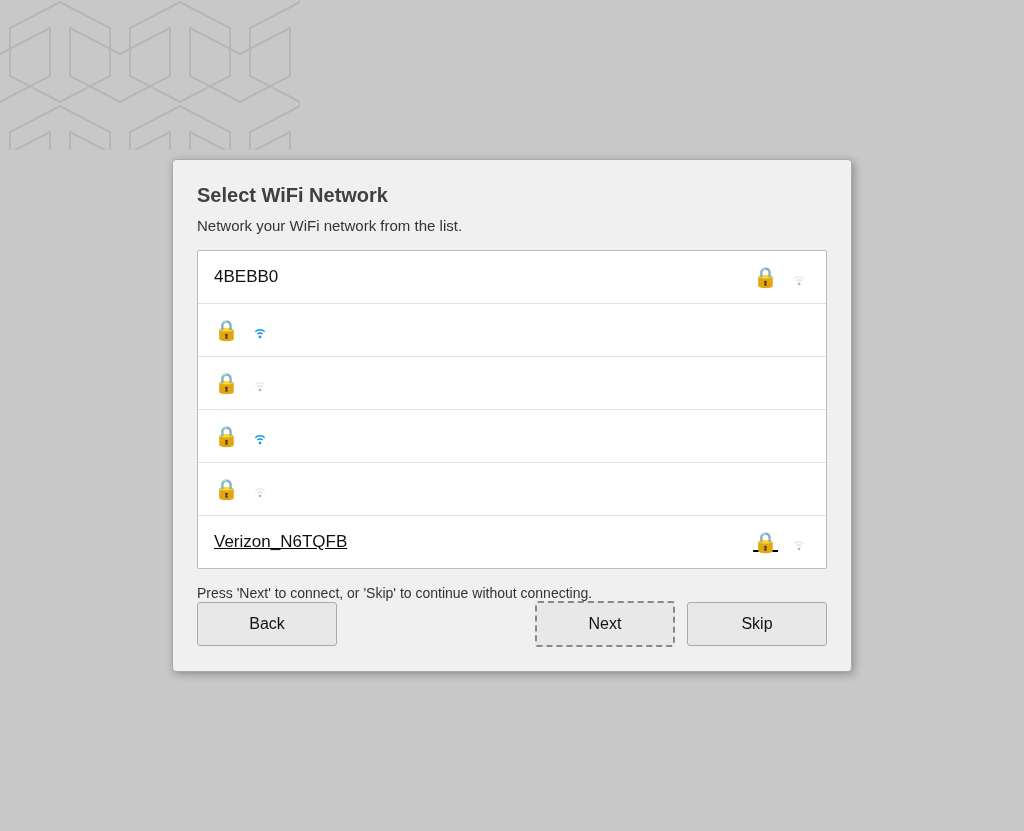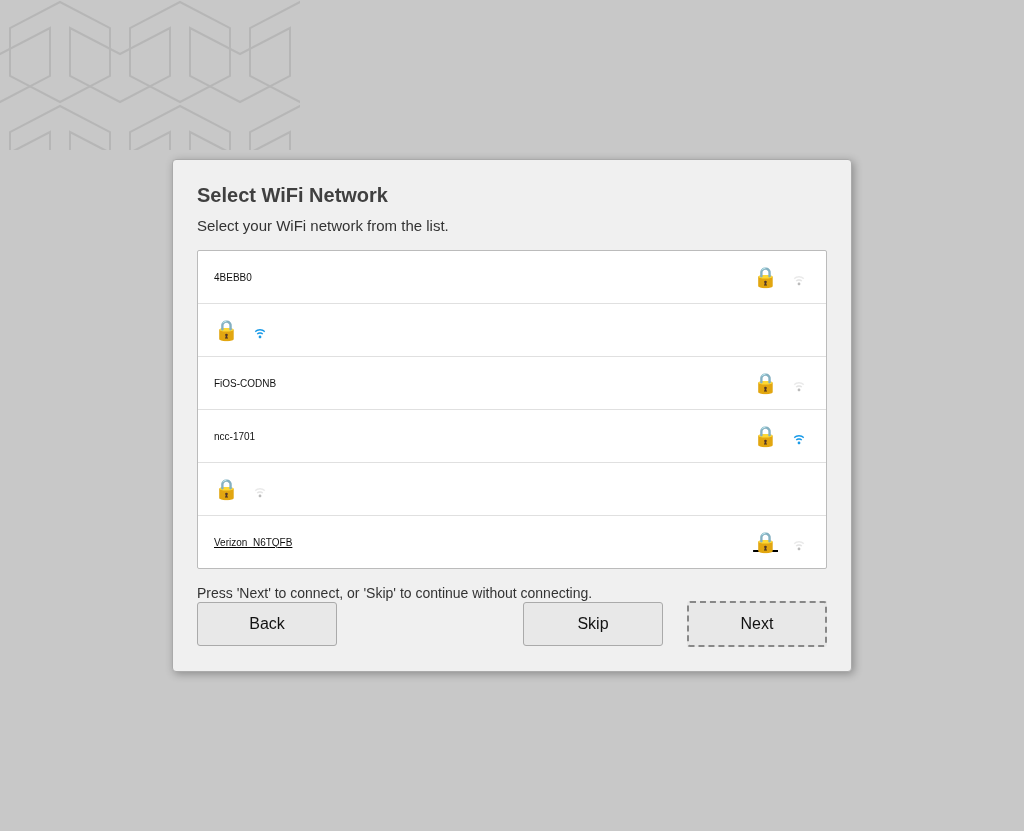--- a/index.html
+++ b/index.html
@@ -67,21 +67,21 @@
       cursor: pointer;
     }
 
     .network-item:last-child {
       border-bottom: none;
       text-decoration: underline;
     }
 
     .network-name {
       flex: 1;
-      font-size: 10px;
+      font-size: 17px;
       color: #111;
     }
 
     .network-icons {
       display: flex;
       align-items: center;
       gap: 10px;
     }
 
     
@@ -104,21 +104,21 @@
     }
 
     .dialog-note {
       font-size: 14px;
       color: #333;
     }
 
     .dialog-buttons {
       display: flex;
       align-items: center;
-      gap: 24px;
+      gap: 12px;
     }
 
     .btn {
       padding: 12px 0;
       font-size: 16px;
       border: 1px solid #aaa;
       background: #e8e8e8;
       border-radius: 3px;
       cursor: pointer;
       color: #111;
@@ -145,21 +145,21 @@
       <polygon points="60,2 110,28 110,76 60,102 10,76 10,28" fill="none" stroke="#555" stroke-width="2"></polygon>
       <polygon points="120,54 170,28 170,76 120,102 70,76 70,28" fill="none" stroke="#555" stroke-width="2"></polygon>
       <polygon points="0,54 50,28 50,76 0,102 -50,76 -50,28" fill="none" stroke="#555" stroke-width="2"></polygon>
     </pattern>
   </defs>
   <rect width="1024" height="831" fill="url(#hex)"></rect>
 </svg>
 
 <div class="dialog">
   <div class="dialog-title">Select WiFi Network</div>
-  <div class="dialog-subtitle">Select your WiFi network from the list.</div>
+  <div class="dialog-subtitle">Network your WiFi network from the list.</div>
 
   <div class="network-list" id="network-list">
 
   <div class="network-item">
         <span class="network-name">4BEBB0</span>
         <div class="network-icons">
           <span class="lock-icon">🔒</span>
           <span class="wifi-icon"><svg viewBox="0 0 24 24" xmlns="http://www.w3.org/2000/svg">
       <path d="M12 18c-.828 0-1.5.672-1.5 1.5S11.172 21 12 21s1.5-.672 1.5-1.5S12.828 18 12 18z" fill="#bbb"></path>
       <path d="M12 14.5c-1.38 0-2.63.56-3.54 1.46l1.06 1.06C10.14 16.4 11.03 16 12 16s1.86.4 2.48 1.02l1.06-1.06C14.63 15.06 13.38 14.5 12 14.5z" fill="#bbb" opacity="0.4"></path>
@@ -171,32 +171,30 @@
         <div class="network-icons">
           <span class="lock-icon">🔒</span>
           <span class="wifi-icon"><svg viewBox="0 0 24 24" xmlns="http://www.w3.org/2000/svg">
       <path d="M12 18c-.828 0-1.5.672-1.5 1.5S11.172 21 12 21s1.5-.672 1.5-1.5S12.828 18 12 18z" fill="#1a9be8"></path>
       <path d="M12 14.5c-1.38 0-2.63.56-3.54 1.46l1.06 1.06C10.14 16.4 11.03 16 12 16s1.86.4 2.48 1.02l1.06-1.06C14.63 15.06 13.38 14.5 12 14.5z" fill="#1a9be8" opacity="1"></path>
       <path d="M12 11c-2.21 0-4.21.9-5.66 2.34l1.06 1.06C8.56 13.3 10.18 12.5 12 12.5s3.44.8 4.6 1.9l1.06-1.06C16.21 11.9 14.21 11 12 11z" fill="#1a9be8" opacity="1"></path>
     </svg></span>
         </div>
       </div>
       <div class="network-item">
-        <span class="network-name">FiOS-CODNB</span>
-        <div class="network-icons">
-          <span class="lock-icon">🔒</span>
-          <span class="wifi-icon"><svg viewBox="0 0 24 24" xmlns="http://www.w3.org/2000/svg">
-      <path d="M12 18c-.828 0-1.5.672-1.5 1.5S11.172 21 12 21s1.5-.672 1.5-1.5S12.828 18 12 18z" fill="#bbb"></path>
-      <path d="M12 14.5c-1.38 0-2.63.56-3.54 1.46l1.06 1.06C10.14 16.4 11.03 16 12 16s1.86.4 2.48 1.02l1.06-1.06C14.63 15.06 13.38 14.5 12 14.5z" fill="#bbb" opacity="0.4"></path>
-      <path d="M12 11c-2.21 0-4.21.9-5.66 2.34l1.06 1.06C8.56 13.3 10.18 12.5 12 12.5s3.44.8 4.6 1.9l1.06-1.06C16.21 11.9 14.21 11 12 11z" fill="#bbb" opacity="0.3"></path>
-    </svg></span>
-        </div>
-      </div>
-      <div class="network-item">
-        <span class="network-name">ncc-1701</span>
+        <div class="network-icons">
+          <span class="lock-icon">🔒</span>
+          <span class="wifi-icon"><svg viewBox="0 0 24 24" xmlns="http://www.w3.org/2000/svg">
+      <path d="M12 18c-.828 0-1.5.672-1.5 1.5S11.172 21 12 21s1.5-.672 1.5-1.5S12.828 18 12 18z" fill="#bbb"></path>
+      <path d="M12 14.5c-1.38 0-2.63.56-3.54 1.46l1.06 1.06C10.14 16.4 11.03 16 12 16s1.86.4 2.48 1.02l1.06-1.06C14.63 15.06 13.38 14.5 12 14.5z" fill="#bbb" opacity="0.4"></path>
+      <path d="M12 11c-2.21 0-4.21.9-5.66 2.34l1.06 1.06C8.56 13.3 10.18 12.5 12 12.5s3.44.8 4.6 1.9l1.06-1.06C16.21 11.9 14.21 11 12 11z" fill="#bbb" opacity="0.3"></path>
+    </svg></span>
+        </div>
+      </div>
+      <div class="network-item">
         <div class="network-icons">
           <span class="lock-icon">🔒</span>
           <span class="wifi-icon"><svg viewBox="0 0 24 24" xmlns="http://www.w3.org/2000/svg">
       <path d="M12 18c-.828 0-1.5.672-1.5 1.5S11.172 21 12 21s1.5-.672 1.5-1.5S12.828 18 12 18z" fill="#1a9be8"></path>
       <path d="M12 14.5c-1.38 0-2.63.56-3.54 1.46l1.06 1.06C10.14 16.4 11.03 16 12 16s1.86.4 2.48 1.02l1.06-1.06C14.63 15.06 13.38 14.5 12 14.5z" fill="#1a9be8" opacity="1"></path>
       <path d="M12 11c-2.21 0-4.21.9-5.66 2.34l1.06 1.06C8.56 13.3 10.18 12.5 12 12.5s3.44.8 4.6 1.9l1.06-1.06C16.21 11.9 14.21 11 12 11z" fill="#1a9be8" opacity="1"></path>
     </svg></span>
         </div>
       </div>
       <div class="network-item">
@@ -220,16 +218,16 @@
     </svg></span>
         </div>
       </div>
     </div>
 
   <div class="dialog-note">Press 'Next' to connect, or 'Skip' to continue without connecting.</div>
 
   <div class="dialog-buttons">
     <button class="btn">Back</button>
     <div class="btn-spacer"></div>
+    <button class="btn btn-next">Next</button>
     <button class="btn">Skip</button>
-    <button class="btn btn-next">Next</button>
   </div>
 </div>
 
 </body></html>

